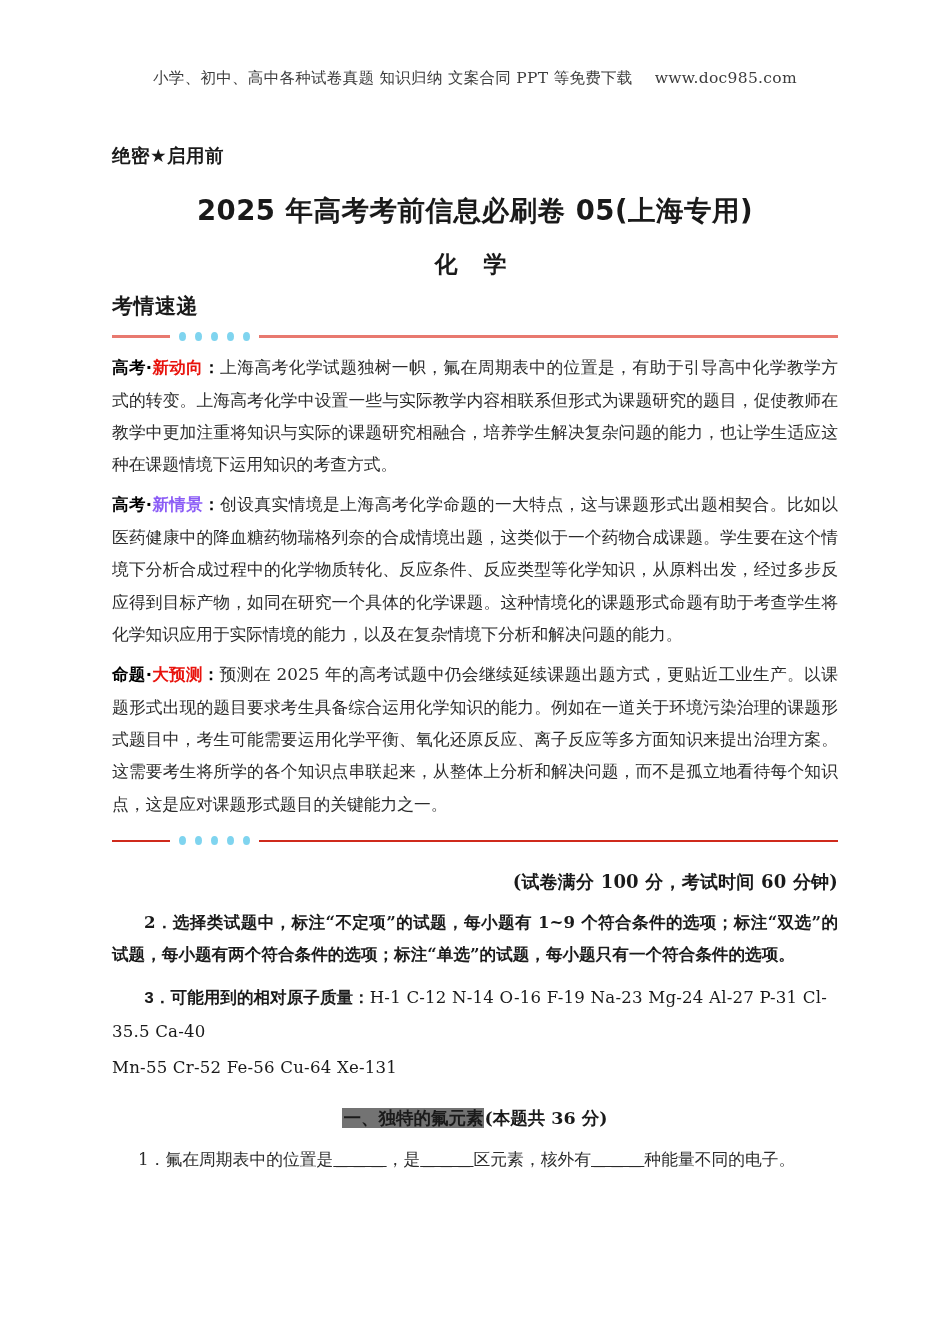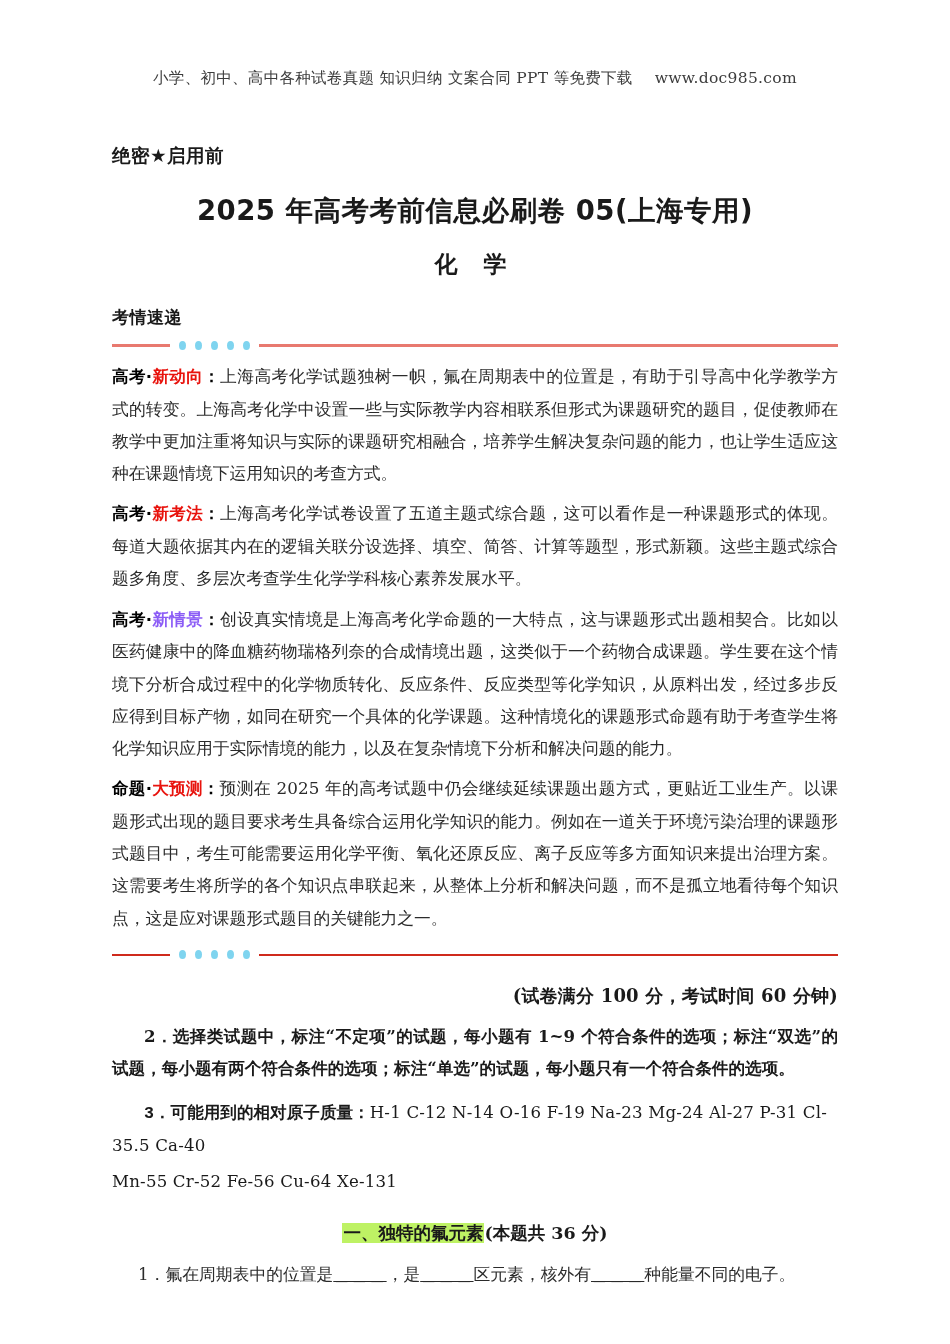--- a/index.html
+++ b/index.html
@@ -45,22 +45,22 @@
   }
   .subject-title {
     margin-top:20px;
     text-align:center;
     font-size:23px;
     font-weight:bold;
     font-family:"DejaVu Sans","Liberation Sans",sans-serif;
     letter-spacing:9px;
   }
   .section-heading {
-    margin-top:26px;
-    font-size:17px;
+    margin-top:12px;
+    font-size:21px;
     font-weight:bold;
     font-family:"DejaVu Sans","Liberation Sans",sans-serif;
     letter-spacing:0.5px;
   }
 
   
   .divider {
     display:flex;
     align-items:center;
     margin-top:9px;
@@ -183,21 +183,20 @@
       <i style="background: rgb(127, 212, 239);"></i>
       <i style="background: rgb(127, 212, 239);"></i>
       <i style="background: rgb(127, 212, 239);"></i>
       <i style="background: rgb(127, 212, 239);"></i>
     </span>
     <span class="seg-b" style="background: rgb(232, 121, 111);"></span>
   </div>
 
   <div id="overview-paragraphs">
       <div class="para"><span class="lead"><span>高考·</span><span class="accent" style="color: rgb(232, 18, 12);">新动向</span><span>：</span></span><span>上海高考化学试题独树一帜，氟在周期表中的位置是，有助于引导高中化学教学方式的转变。上海高考化学中设置一些与实际教学内容相联系但形式为课题研究的题目，促使教师在教学中更加注重将知识与实际的课题研究相融合，培养学生解决复杂问题的能力，也让学生适应这种在课题情境下运用知识的考查方式。</span></div>
-      <div class="para"><span class="lead"><span>高考·</span><span class="accent" style="color: rgb(232, 18, 12);">新考法</span><span>：</span></span><span>上海高考化学试卷设置了五道主题式综合题，这可以看作是一种课题形式的体现。每道大题依据其内在的逻辑关联分设选择、填空、简答、计算等题型，形式新颖。这些主题式综合题多角度、多层次考查学生化学学科核心素养发展水平。</span></div>
       <div class="para"><span class="lead"><span>高考·</span><span class="accent" style="color: #8b5cf6;">新情景</span><span>：</span></span><span>创设真实情境是上海高考化学命题的一大特点，这与课题形式出题相契合。比如以医药健康中的降血糖药物瑞格列奈的合成情境出题，这类似于一个药物合成课题。学生要在这个情境下分析合成过程中的化学物质转化、反应条件、反应类型等化学知识，从原料出发，经过多步反应得到目标产物，如同在研究一个具体的化学课题。这种情境化的课题形式命题有助于考查学生将化学知识应用于实际情境的能力，以及在复杂情境下分析和解决问题的能力。</span></div>
       <div class="para"><span class="lead"><span>命题·</span><span class="accent" style="color: rgb(232, 18, 12);">大预测</span><span>：</span></span><span>预测在 2025 年的高考试题中仍会继续延续课题出题方式，更贴近工业生产。以课题形式出现的题目要求考生具备综合运用化学知识的能力。例如在一道关于环境污染治理的课题形式题目中，考生可能需要运用化学平衡、氧化还原反应、离子反应等多方面知识来提出治理方案。这需要考生将所学的各个知识点串联起来，从整体上分析和解决问题，而不是孤立地看待每个知识点，这是应对课题形式题目的关键能力之一。</span></div>
     </div>
 
   <div class="divider divider-bottom">
     <span class="seg-a" style="background: rgb(207, 42, 28);"></span>
     <span class="dots">
       <i style="background: rgb(127, 212, 239);"></i>
       <i style="background: rgb(127, 212, 239);"></i>
       <i style="background: rgb(127, 212, 239);"></i>
@@ -212,20 +211,20 @@
   <div id="exam-rules">
       <div class="rule">2．选择类试题中，标注“不定项”的试题，每小题有 1~9 个符合条件的选项；标注“双选”的试题，每小题有两个符合条件的选项；标注“单选”的试题，每小题只有一个符合条件的选项。</div>
     </div>
 
   <div class="rule-masses">
     <span class="lbl">3．可能用到的相对原子质量：</span><span class="vals">H-1  C-12  N-14  O-16  F-19  Na-23   Mg-24  Al-27  P-31  Cl-35.5  Ca-40</span>
     <span class="vals mass-wrap">Mn-55   Cr-52  Fe-56   Cu-64  Xe-131</span>
   </div>
 
   <div class="q-section-title">
-    <span class="hl" style="background: #bef264; margin-top: 36px;">一、独特的氟元素</span><span class="tail">(本题共 36 分)</span>
+    <span class="hl" style="background: #737373; margin-top: 36px;">一、独特的氟元素</span><span class="tail">(本题共 36 分)</span>
   </div>
 
   <div id="question-list">
       <div class="question"><span>1．</span><span>氟在周期表中的位置是</span><span class="blank">＿＿＿</span><span>，是</span><span class="blank">＿＿＿</span><span>区元素，核外有</span><span class="blank">＿＿＿</span><span>种能量不同的电子。</span></div>
     </div>
 
 </div>
 
 </body></html>

